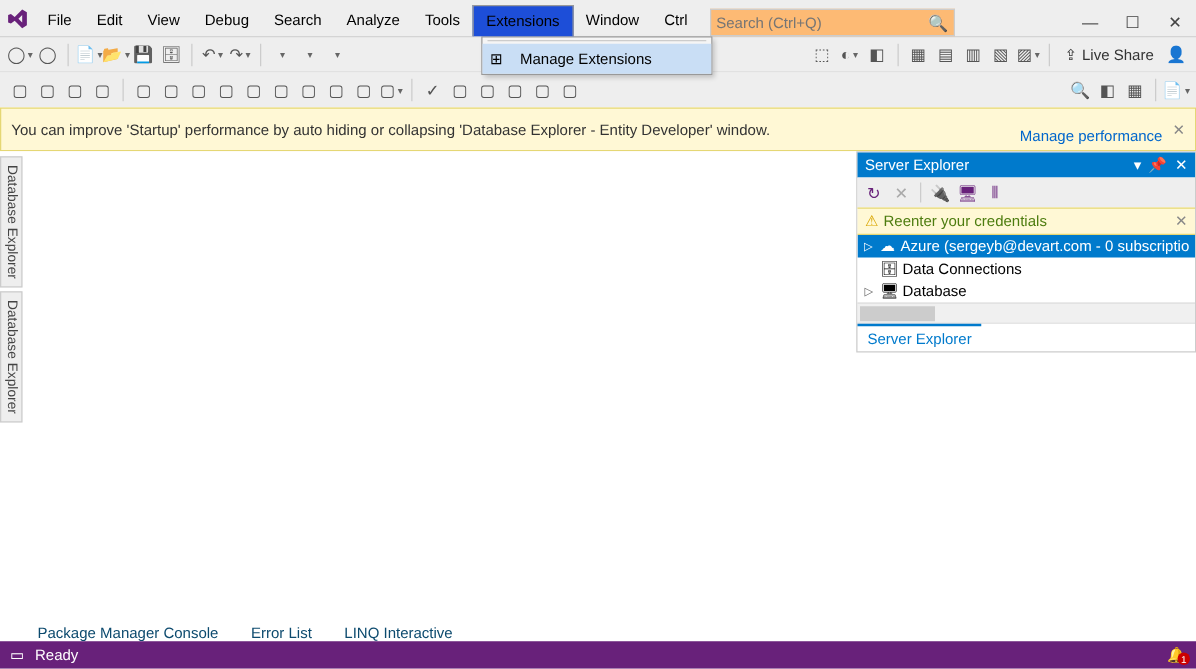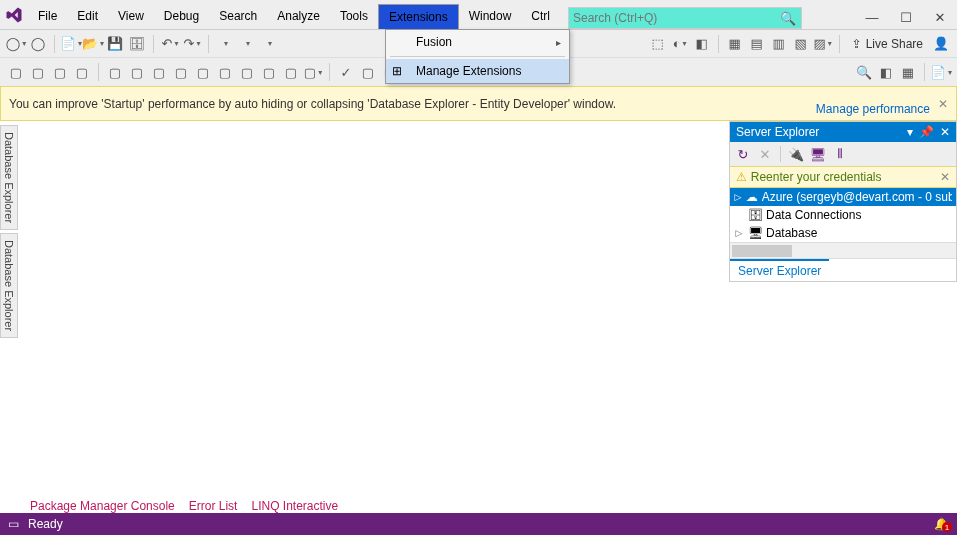--- a/index.html
+++ b/index.html
@@ -3,61 +3,61 @@
 <meta charset="utf-8">
 <style>
 * { margin:0; padding:0; box-sizing:border-box; font-family:"Segoe UI",Arial,sans-serif; font-size:12px; }
 body { background:#fff; width:957px; height:535px; overflow:hidden; position:relative; }
 .titlebar { height:30px; background:#eee; display:flex; align-items:flex-end; border-bottom:1px solid #ccc; }
 .vs-logo { width:28px; height:28px; display:flex; align-items:center; justify-content:center; }
 .vs-logo svg { width:18px; height:18px; }
 .menu-items { display:flex; }
 .menu-item { padding:5px 10px; cursor:pointer; }
 .menu-item.active { background:#1d4ed8; border:1px solid #999; border-bottom:none; position:relative; z-index:101; }
-.search-box { margin-left:8px; display:flex; align-items:center; border:1px solid #ccc; background:#5eead4; height:22px; width:234px; padding:0 4px; }
+.search-box { margin-left:8px; display:flex; align-items:center; border:1px solid #ccc; background:#fdba74; height:22px; width:196px; padding:0 4px; }
 .search-box input { border:none; outline:none; flex:1; font-size:12px; background:transparent; }
 .search-icon { font-size:13px; color:#555; }
 .win-controls { margin-left:auto; display:flex; }
 .win-btn { width:34px; height:24px; display:flex; align-items:center; justify-content:center; font-size:13px; color:#444; }
 .toolbar { height:28px; background:#eee; display:flex; align-items:center; padding:0 6px; gap:2px; border-bottom:1px solid #ddd; }
 .tb-btn { width:20px; height:20px; display:flex; align-items:center; justify-content:center; font-size:13px; color:#555; border-radius:2px; }
 .tb-btn.drop::after { content:"▾"; font-size:8px; margin-left:2px; color:#666; }
 .tb-sep { width:1px; height:18px; background:#ccc; margin:0 4px; }
 .tb-text { padding:0 6px; color:#333; display:flex; align-items:center; gap:4px; }
 .toolbar2 { height:28px; background:#eee; display:flex; align-items:center; padding:0 6px; gap:2px; }
 .notice-bar { background:#fff8d5; border:1px solid #e5d774; padding:4px 8px; display:flex; align-items:center; font-size:12px; }
 .notice-text { color:#333; }
 .notice-link { color:#0066cc; margin-left:auto; cursor:pointer;margin-top:11px; }
 .notice-link2 { color:#0066cc; margin-left:18px; cursor:pointer; }
 .notice-close { margin-left:8px; color:#888; cursor:pointer; }
 .main-area { position:relative; height:390px; background:#fff; }
 .side-tab { position:absolute; left:0; writing-mode:vertical-rl; text-orientation:mixed; background:#eee; border:1px solid #ccc; padding:6px 2px; font-size:11px; color:#444; cursor:pointer; }
 .side-tab.t1 { top:4px; }
 .side-tab.t2 { top:112px; }
-.server-explorer { position:absolute; right:0; top:0; width:228px; background:#fff; border:1px solid #ccc; display:flex; flex-direction:column; }
+.server-explorer { position:absolute; right:0; top:0; width:272px; background:#fff; border:1px solid #ccc; display:flex; flex-direction:column; }
 .se-header { background:#007acc; color:#fff; padding:3px 6px; display:flex; align-items:center; font-size:12px; }
 .se-header-icons { margin-left:auto; display:flex; gap:6px; font-size:11px; }
 .se-toolbar { background:#eee; padding:3px 4px; display:flex; align-items:center; gap:4px; }
 .se-tb-btn { width:18px; height:18px; display:flex; align-items:center; justify-content:center; font-size:13px; }
 .se-notice { background:#fff8d5; padding:3px 6px; display:flex; align-items:center; font-size:12px; border-top:1px solid #e5d774; border-bottom:1px solid #e5d774; }
 .se-notice .warn { color:#d9a500; margin-right:4px; }
 .se-notice a { color:#4d7c0f; text-decoration:none; }
 .se-notice .close { margin-left:auto; color:#888; cursor:pointer; }
 .se-tree { flex:1; background:#fff; overflow:hidden; }
 .tree-row { display:flex; align-items:center; padding:2px 4px; font-size:12px; gap:4px; }
 .tree-row.selected { background:#007acc; color:#fff; }
 .tree-arrow { width:10px; font-size:9px; color:#666; text-align:center; }
 .tree-row.selected .tree-arrow { color:#fff; }
 .tree-icon { width:14px; font-size:12px; text-align:center; }
 .se-scroll { height:16px; background:#f0f0f0; border-top:1px solid #ddd; display:flex; align-items:center; }
 .se-scroll-thumb { width:60px; height:12px; background:#ccc; margin-left:2px; }
 .se-tabs { display:flex; border-top:1px solid #ddd; }
 .se-tab { padding:3px 8px; font-size:12px; cursor:pointer; }
 .se-tab.active { color:#007acc; border-top:2px solid #007acc; }
-.bottom-tabs { position:absolute; bottom:22px; left:30px; display:flex; gap:14px; font-size:12px; color:#be185d;margin-top:32px; }
+.bottom-tabs { position:absolute; bottom:22px; left:30px; display:flex; gap:26px; font-size:12px; color:#0c4a6e;margin-top:32px; }
 .bottom-tab { cursor:pointer; }
 .statusbar { position:absolute; bottom:0; left:0; right:0; height:22px; background:#68217a; color:#fff; display:flex; align-items:center; padding:0 8px; font-size:12px; }
 .status-icon { width:14px; height:14px; margin-right:6px; }
 .notif { margin-left:auto; position:relative; }
 .notif-badge { position:absolute; bottom:-1px; right:-3px; background:#c00; color:#fff; font-size:8px; width:10px; height:10px; border-radius:50%; display:flex; align-items:center; justify-content:center; }
 .dropdown-menu { position:absolute; top:29px; left:385px; background:#f5f5f5; border:1px solid #999; box-shadow:2px 2px 4px rgba(0,0,0,0.2); z-index:100; width:185px; }
 .dd-item { padding:5px 12px 5px 30px; font-size:12px; cursor:pointer; display:flex; align-items:center; position:relative; }
 .dd-item.hover { background:#c9def5; }
 .dd-item.sub::after { content:"▸"; position:absolute; right:8px; font-size:10px; color:#555; }
 .dd-item .dd-icon { position:absolute; left:6px; font-size:12px; }
@@ -211,23 +211,20 @@
     <div class="se-scroll">
         <div class="se-scroll-thumb"></div>
       </div>
     <div class="se-tabs">
       <div class="se-tab active">Server Explorer</div>
     </div>
   </div>
 </div>
 
 <div class="dropdown-menu">
-  <div class="dd-item sub">
-      <span>Fusion</span>
-    </div>
   <div class="dd-sep"></div>
   <div class="dd-item hover">
       <span class="dd-icon">⊞</span>
       <span>Manage Extensions</span>
     </div>
 </div>
 
 <div class="bottom-tabs">
   <div class="bottom-tab">Package Manager Console</div>
   <div class="bottom-tab">Error List</div>

